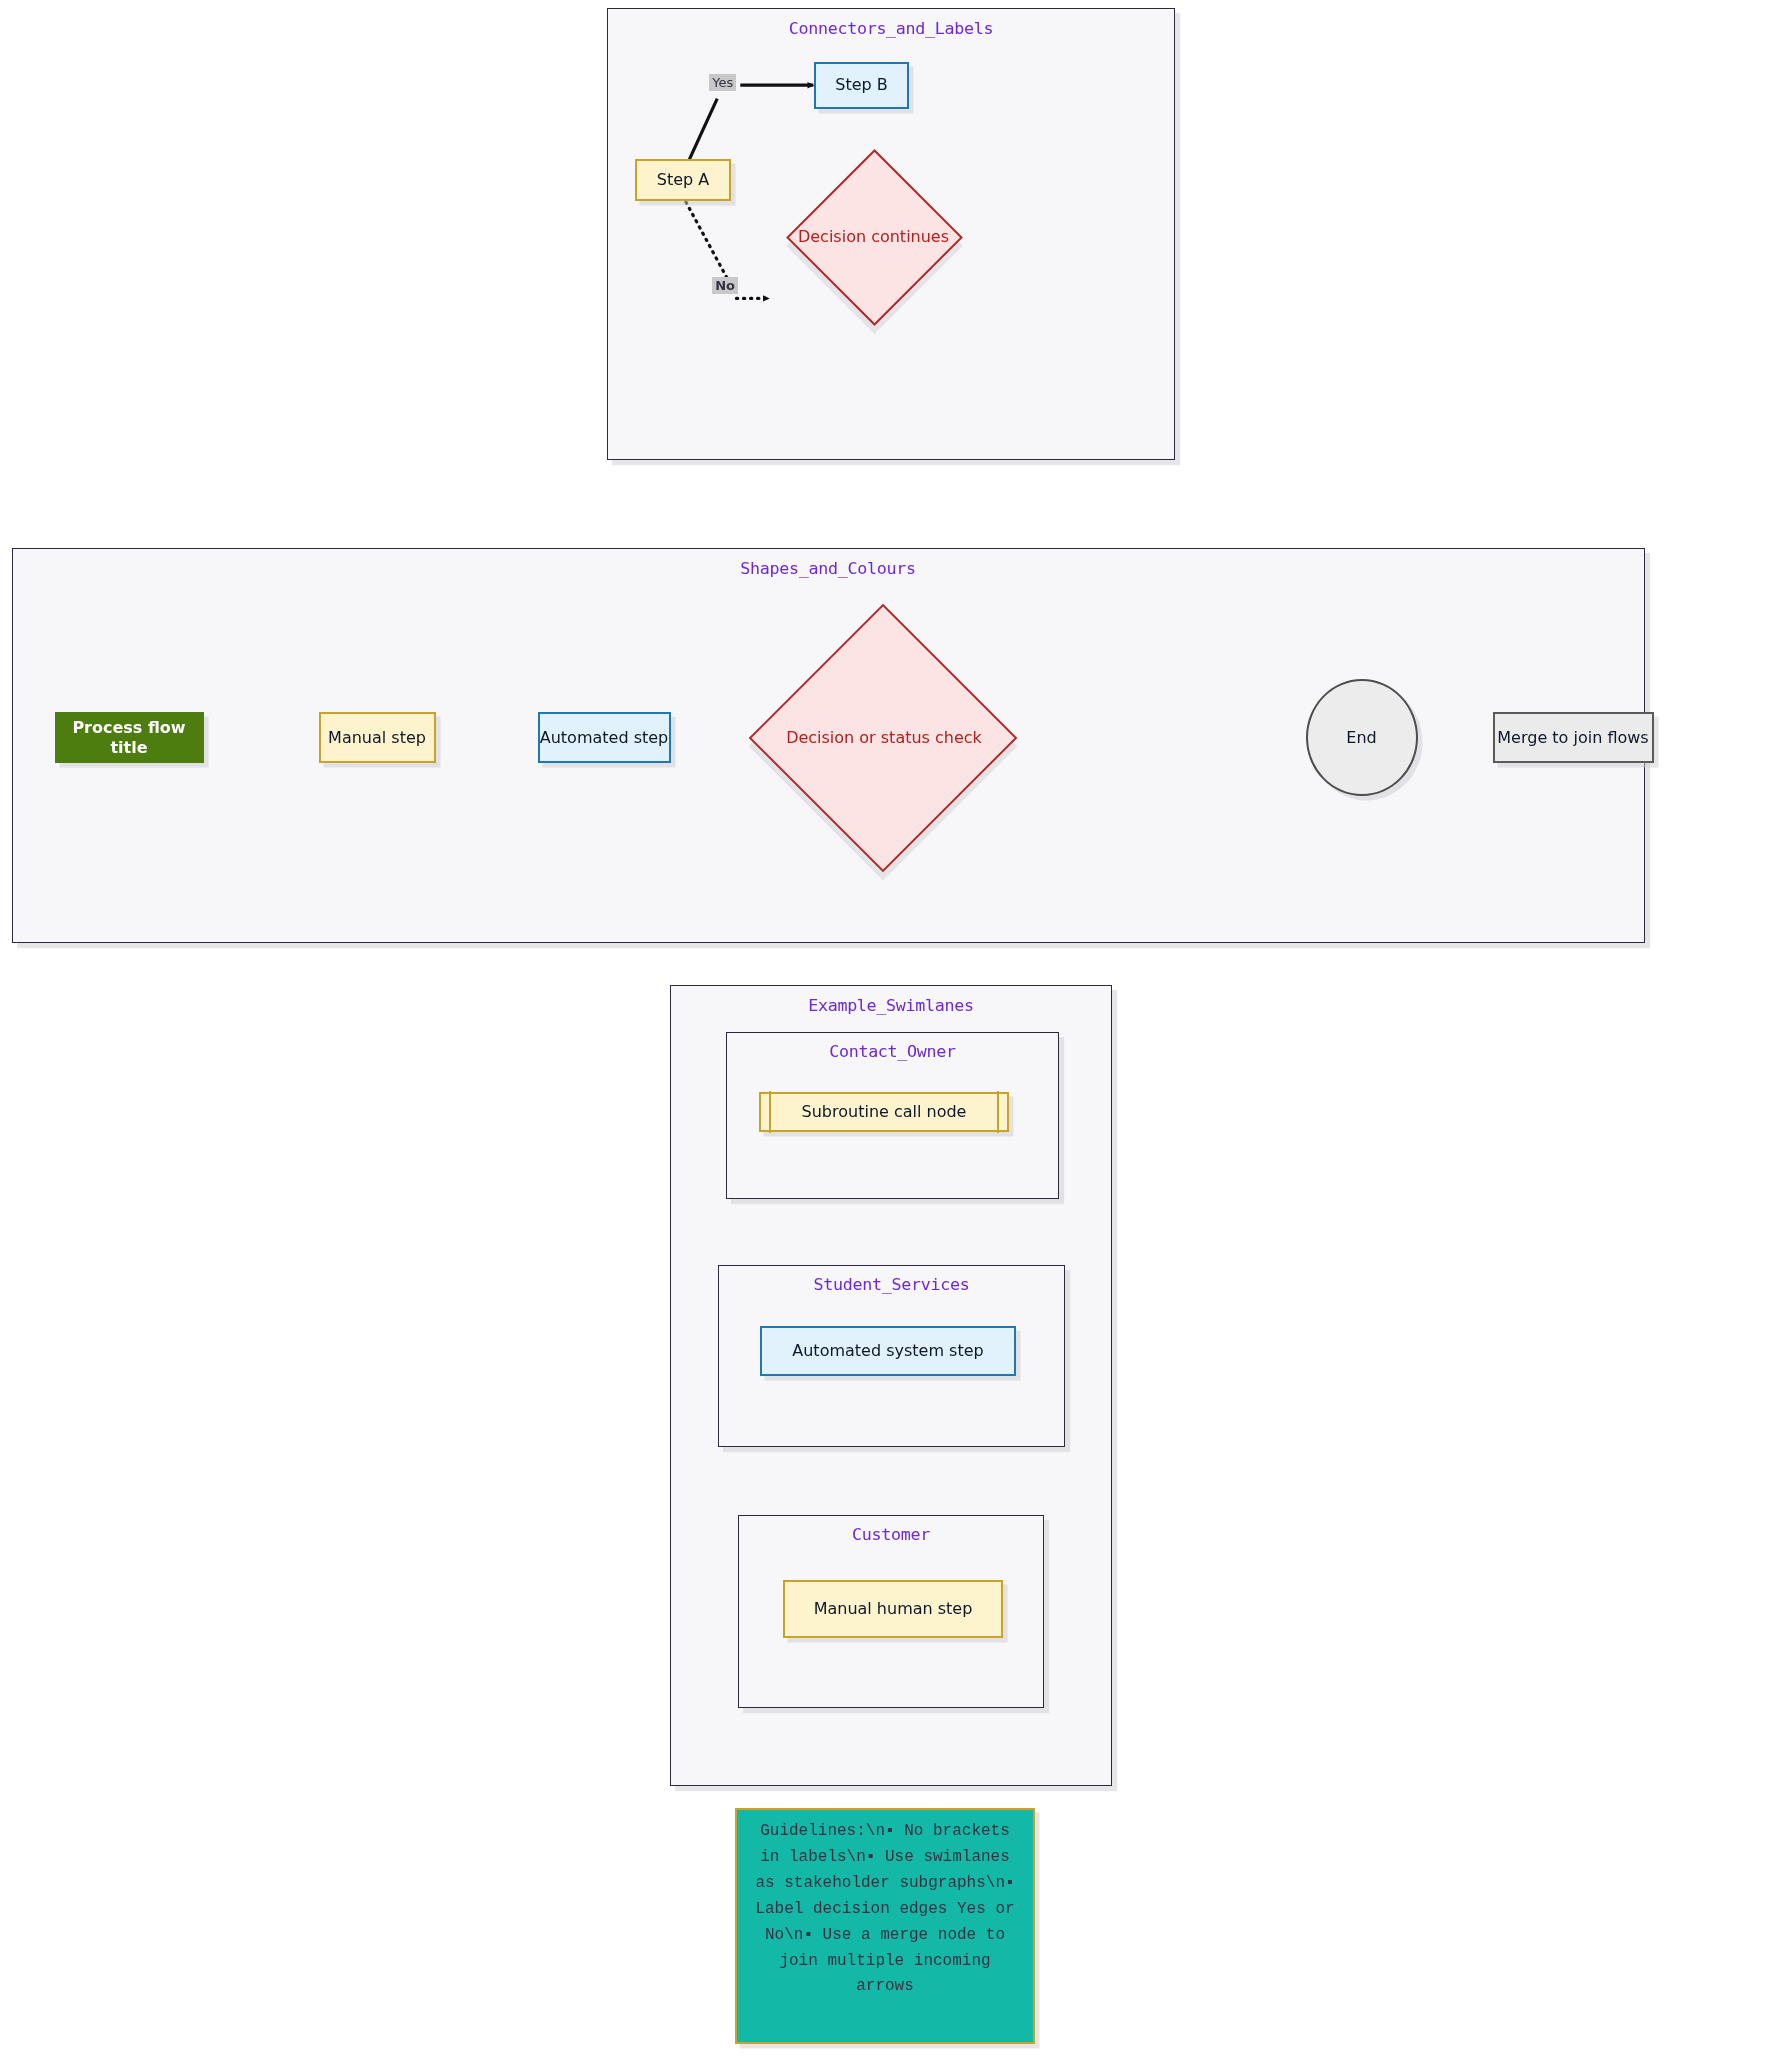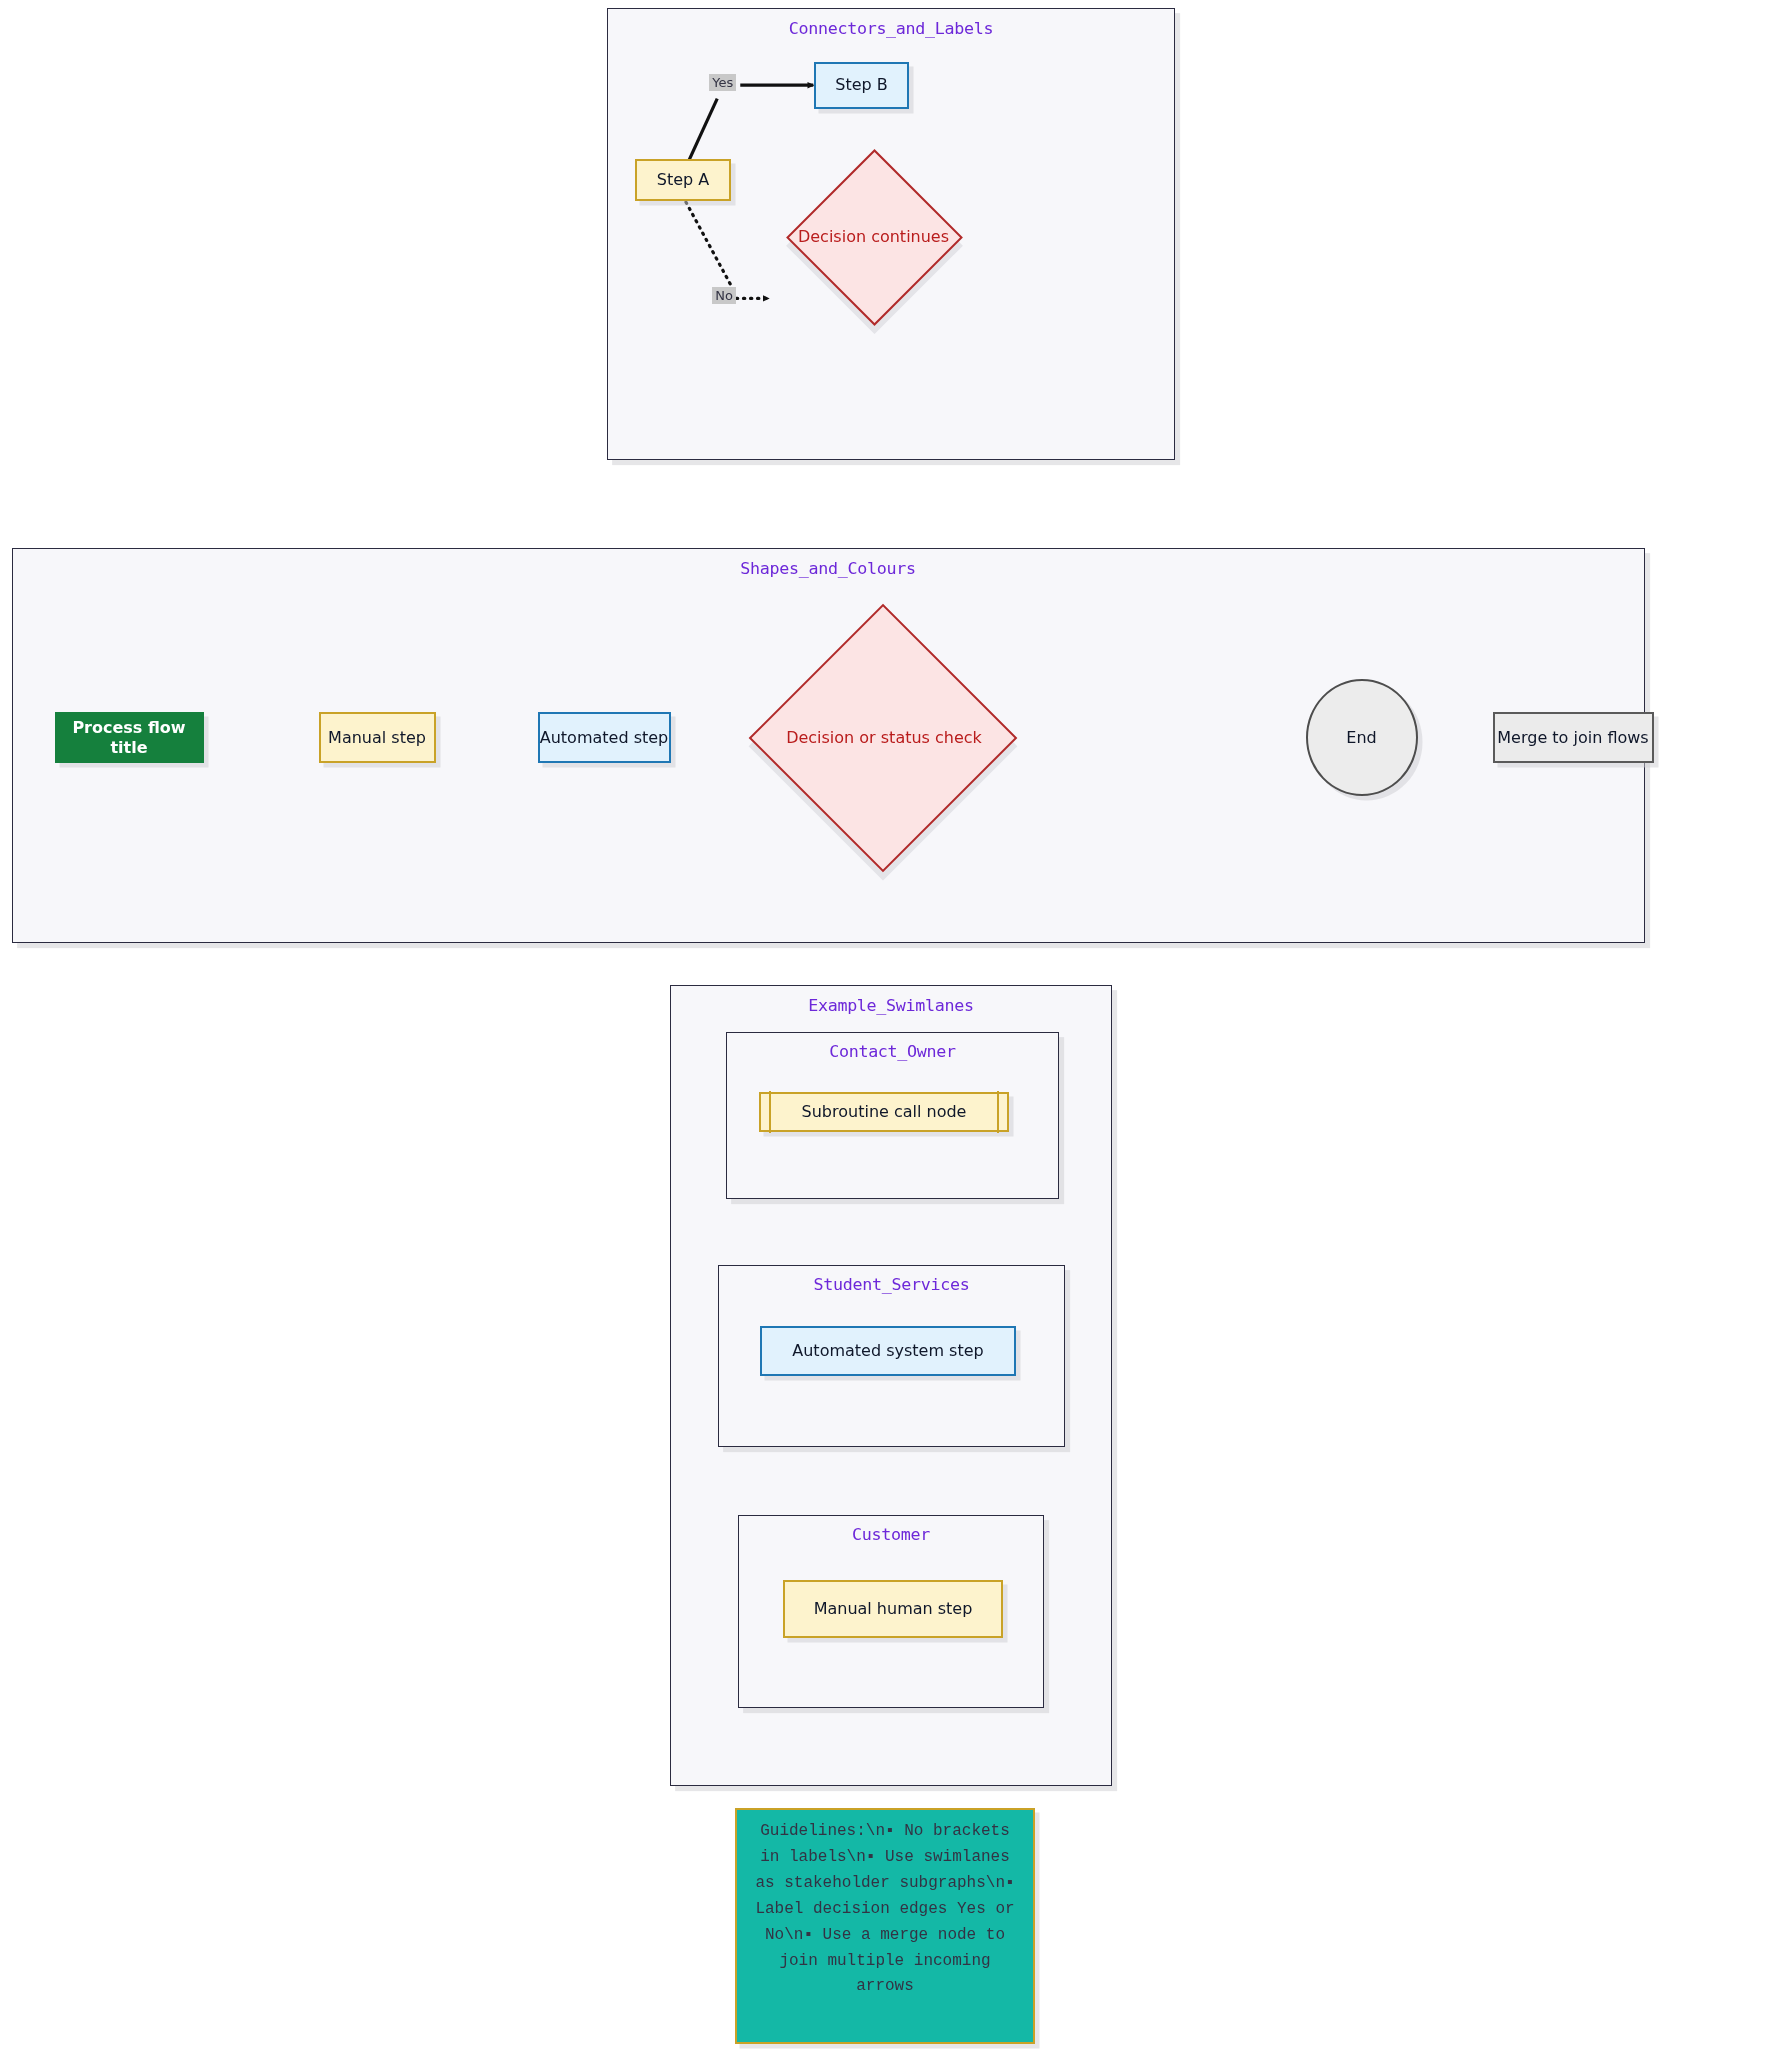--- a/index.html
+++ b/index.html
@@ -46,21 +46,21 @@
     text-align: center;
     font-family: "DejaVu Sans", sans-serif;
     font-size: 16px;
     color: #0f172a;
     line-height: 1.25;
     box-shadow: 4.5px 4.5px 0 0 rgba(205,205,210,0.5);
   }
 
   .node.manual   { background: #fdf3cd; border: 2.6px solid #c9a227; }
   .node.auto     { background: #e1f2fd; border: 2.6px solid #1f77b4; }
-  .node.title    { background: #15803d; border: none; color: #ffffff; font-weight: bold; }
+  .node.title    { background: #4d7c0f; border: none; color: #ffffff; font-weight: bold; }
   .node.merge    { background: #ebebeb; border: 2.6px solid #5a5a5a; }
   .node.terminal {
     background: #ececec;
     border: 2.6px solid #4d4d4d;
     border-radius: 50%;
   }
 
   
   .node.subroutine {
     background: #fdf3cd;
@@ -163,21 +163,21 @@
   </div>
 
   <div class="node auto" style="left:206px; top:53px; width:95px; height:47px;">
     <span>Step B</span>
   </div>
 
   <div class="diamond" style="left:204px; top:166px; width:125px; height:125px;"></div>
   <div class="diamond-label" style="left:179px; top:209px; width:173px; height:38px;">Decision continues</div>
 
   <div class="edge-label" style="left:101px; top:65px;">Yes</div>
-  <div class="edge-label" style="left:104px; top:278px;">No</div>
+  <div class="edge-label" style="left:104px; top:268px;font-weight:bold;">No</div>
 </div>
 
 <div class="panel" style="left:11.5px; top:548px; width:1633px; height:395px;">
   <div class="panel-title" style="top:9px;">Shapes_and_Colours</div>
 
   <div class="node title" style="left:42px; top:163px; width:149px; height:51px; font-size:16px;">
     <span>Process flow title</span>
   </div>
 
   <div class="node manual" style="left:306px; top:163px; width:117px; height:51px;">

